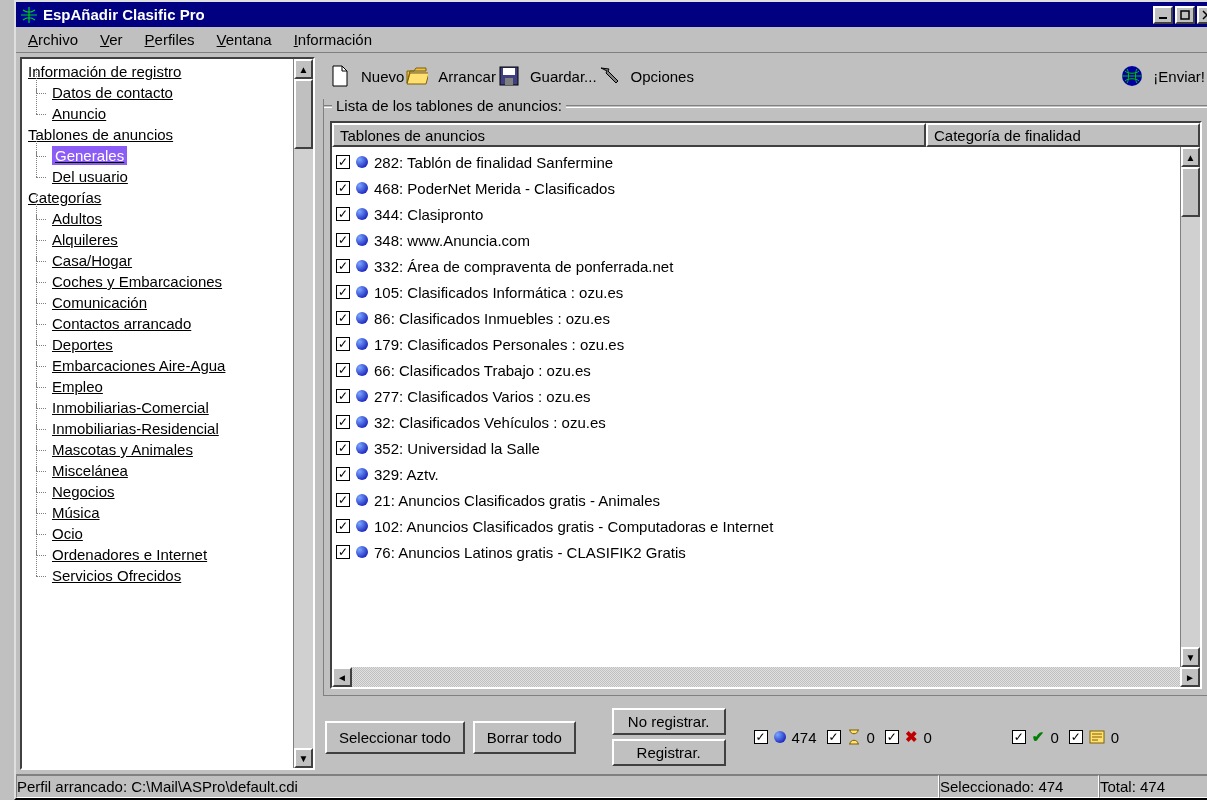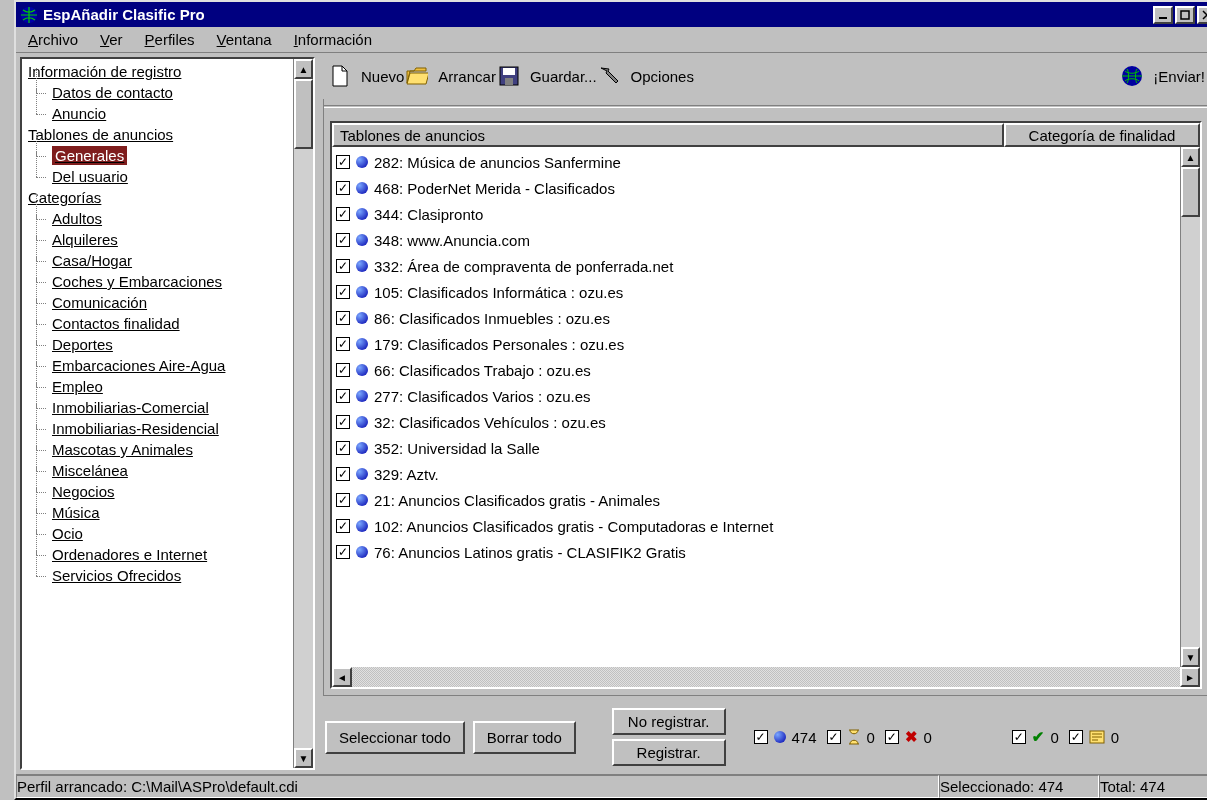--- a/index.html
+++ b/index.html
@@ -96,21 +96,21 @@
     border-top:1px dotted #808080;
   }
   .tree-child::after{
     content:"";
     position:absolute;
     left:14px; top:-14px; bottom:50%;
     width:1px;
     border-left:1px dotted #808080;
   }
   .tree-node.selected .tree-lbl {
-    background:#7f1d1d;
+    background:#8b5cf6;
     color:#fff;
     padding:1px 3px;
   }
   .vscroll {
     width:20px;
     background:#c0c0c0;
     border-left:1px solid #808080;
     display:flex;
     flex-direction:column;
   }
@@ -187,21 +187,21 @@
     display:flex;
     background:#c0c0c0;
   }
   .list-header-cell {
     border:2px solid;
     border-color:#fff #404040 #404040 #fff;
     padding:2px 6px;
     height:24px;
   }
   .lh1 { flex:1; }
-  .lh2 { width:196px;text-align:center; }
+  .lh2 { width:274px; }
   .list-body-wrap{ flex:1; display:flex; overflow:hidden;}
   .list-body {
     flex:1;
     overflow:hidden;
     padding:2px 0;
   }
   .list-row {
     display:flex;
     align-items:center;
     gap:6px;
@@ -308,21 +308,21 @@
           <div class="tree-node tree-child"><span class="tree-lbl">Anuncio</span></div>
           <div class="tree-node"><span class="tree-lbl">Tablones de anuncios</span></div>
           <div class="tree-node tree-child selected"><span class="tree-lbl">Generales</span></div>
           <div class="tree-node tree-child"><span class="tree-lbl">Del usuario</span></div>
           <div class="tree-node"><span class="tree-lbl">Categorías</span></div>
           <div class="tree-node tree-child"><span class="tree-lbl">Adultos</span></div>
           <div class="tree-node tree-child"><span class="tree-lbl">Alquileres</span></div>
           <div class="tree-node tree-child"><span class="tree-lbl">Casa/Hogar</span></div>
           <div class="tree-node tree-child"><span class="tree-lbl">Coches y Embarcaciones</span></div>
           <div class="tree-node tree-child"><span class="tree-lbl">Comunicación</span></div>
-          <div class="tree-node tree-child"><span class="tree-lbl">Contactos finalidad</span></div>
+          <div class="tree-node tree-child"><span class="tree-lbl">Contactos arrancado</span></div>
           <div class="tree-node tree-child"><span class="tree-lbl">Deportes</span></div>
           <div class="tree-node tree-child"><span class="tree-lbl">Embarcaciones Aire-Agua</span></div>
           <div class="tree-node tree-child"><span class="tree-lbl">Empleo</span></div>
           <div class="tree-node tree-child"><span class="tree-lbl">Inmobiliarias-Comercial</span></div>
           <div class="tree-node tree-child"><span class="tree-lbl">Inmobiliarias-Residencial</span></div>
           <div class="tree-node tree-child"><span class="tree-lbl">Mascotas y Animales</span></div>
           <div class="tree-node tree-child"><span class="tree-lbl">Miscelánea</span></div>
           <div class="tree-node tree-child"><span class="tree-lbl">Negocios</span></div>
           <div class="tree-node tree-child"><span class="tree-lbl">Música</span></div>
           <div class="tree-node tree-child"><span class="tree-lbl">Ocio</span></div>
@@ -384,31 +384,32 @@
                 <circle cx="11" cy="11" r="10" fill="#0000a0"></circle>
                 <path d="M4 6c3 3 11 3 14 0M4 16c3-3 11-3 14 0M1 11h20" stroke="#00c000" fill="none"></path>
                 <path d="M6 4c2 2 2 12 0 14M16 4c-2 2-2 12 0 14" stroke="#00c000" fill="none"></path>
               </svg>
             </span>
           <span>¡Enviar!</span>
         </div>
       </div>
 
       <div class="groupbox">
+        <div class="groupbox-label">Lista de los tablones de anuncios:</div>
         <div class="listwrap">
           <div class="list-header">
             <div class="list-header-cell lh1">Tablones de anuncios</div>
             <div class="list-header-cell lh2">Categoría de finalidad</div>
           </div>
           <div class="list-body-wrap">
             <div class="list-body" id="listbody">
                 <div class="list-row">
                   <span class="chk">✓</span>
                   <span class="dot"></span>
-                  <span>282: Música de anuncios Sanfermine</span>
+                  <span>282: Tablón de finalidad Sanfermine</span>
                 </div>
                 <div class="list-row">
                   <span class="chk">✓</span>
                   <span class="dot"></span>
                   <span>468: PoderNet Merida - Clasificados</span>
                 </div>
                 <div class="list-row">
                   <span class="chk">✓</span>
                   <span class="dot"></span>
                   <span>344: Clasipronto</span>

